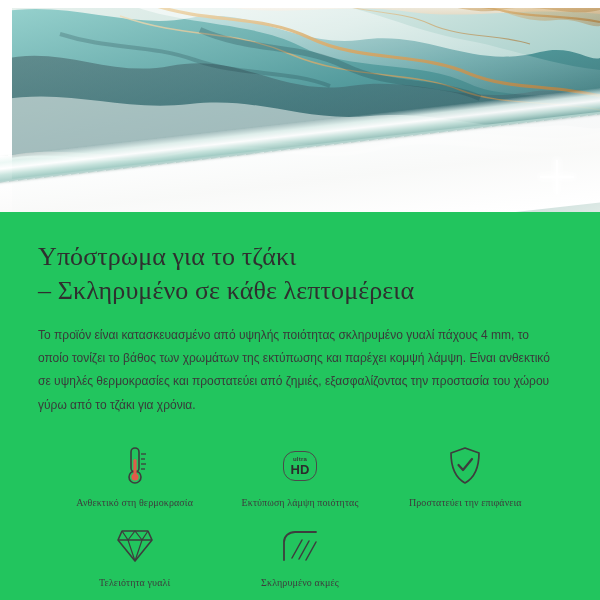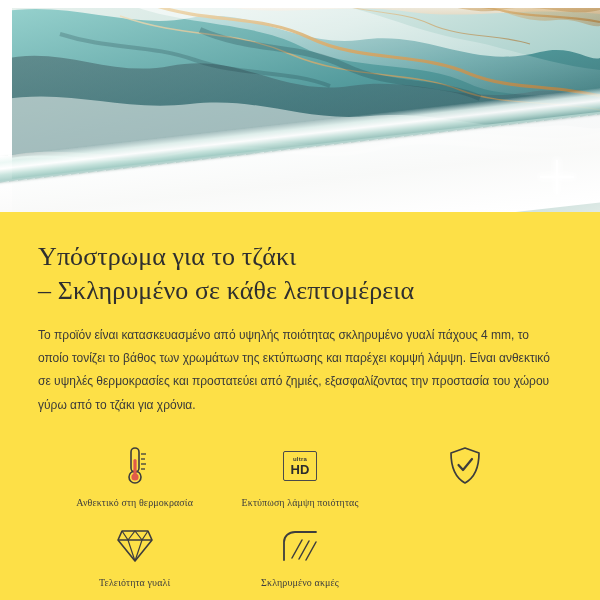--- a/index.html
+++ b/index.html
@@ -9,21 +9,21 @@
     height: 600px;
     font-family: "Liberation Sans", sans-serif;
     background: #ffffff;
     overflow: hidden;
   }
 
   .page {
     position: relative;
     width: 600px;
     height: 600px;
-    background: #fde047;
+    background: #22c55e;
   }
 
   
   .hero {
     position: relative;
     width: 600px;
     height: 212px;
     overflow: hidden;
     background: #f7f7f5;
   }
@@ -147,21 +147,21 @@
     font-family: "Liberation Serif", serif;
     font-size: 10px;
     color: #3d3d3d;
     line-height: 1.3;
     letter-spacing: 0.1px;
   }
 
   .hd-badge {
     width: 34px; height: 30px;
     border: 1.6px solid #4a4a4a;
-    border-radius: 2px;
+    border-radius: 12px;
     display: flex;
     flex-direction: column;
     align-items: center;
     justify-content: center;
     line-height: 1;
   }
   .hd-badge .ultra {
     font-size: 6px;
     font-weight: bold;
     color: #3a3a3a;
@@ -278,20 +278,21 @@
         <div class="feature-label">Εκτύπωση λάμψη ποιότητας</div>
       </div>
 
       <div class="feature">
         <div class="feature-icon">
           <svg width="38" height="42" viewBox="0 0 38 42">
             <path d="M19 3 L33 8 C33 22 28 33 19 38 C10 33 5 22 5 8 Z" fill="none" stroke="#3d3d3d" stroke-width="1.7" stroke-linejoin="round"></path>
             <path d="M12.5 20 L17 25 L26 14" fill="none" stroke="#3d3d3d" stroke-width="2.2" stroke-linecap="round" stroke-linejoin="round"></path>
           </svg>
         </div>
+        <div class="feature-label">Προστατεύει την επιφάνεια</div>
       </div>
 
       <div class="feature">
         <div class="feature-icon">
           <svg width="42" height="38" viewBox="0 0 42 38">
             <path d="M8 4 L34 4 L38 13 L21 34 L4 13 Z" fill="none" stroke="#3d3d3d" stroke-width="1.6" stroke-linejoin="round"></path>
             <path d="M4 13 L38 13" stroke="#3d3d3d" stroke-width="1.3"></path>
             <path d="M8 4 L14 13 L21 34" fill="none" stroke="#3d3d3d" stroke-width="1.2"></path>
             <path d="M34 4 L28 13 L21 34" fill="none" stroke="#3d3d3d" stroke-width="1.2"></path>
             <path d="M14 13 L21 4 L28 13" fill="none" stroke="#3d3d3d" stroke-width="1.2"></path>

